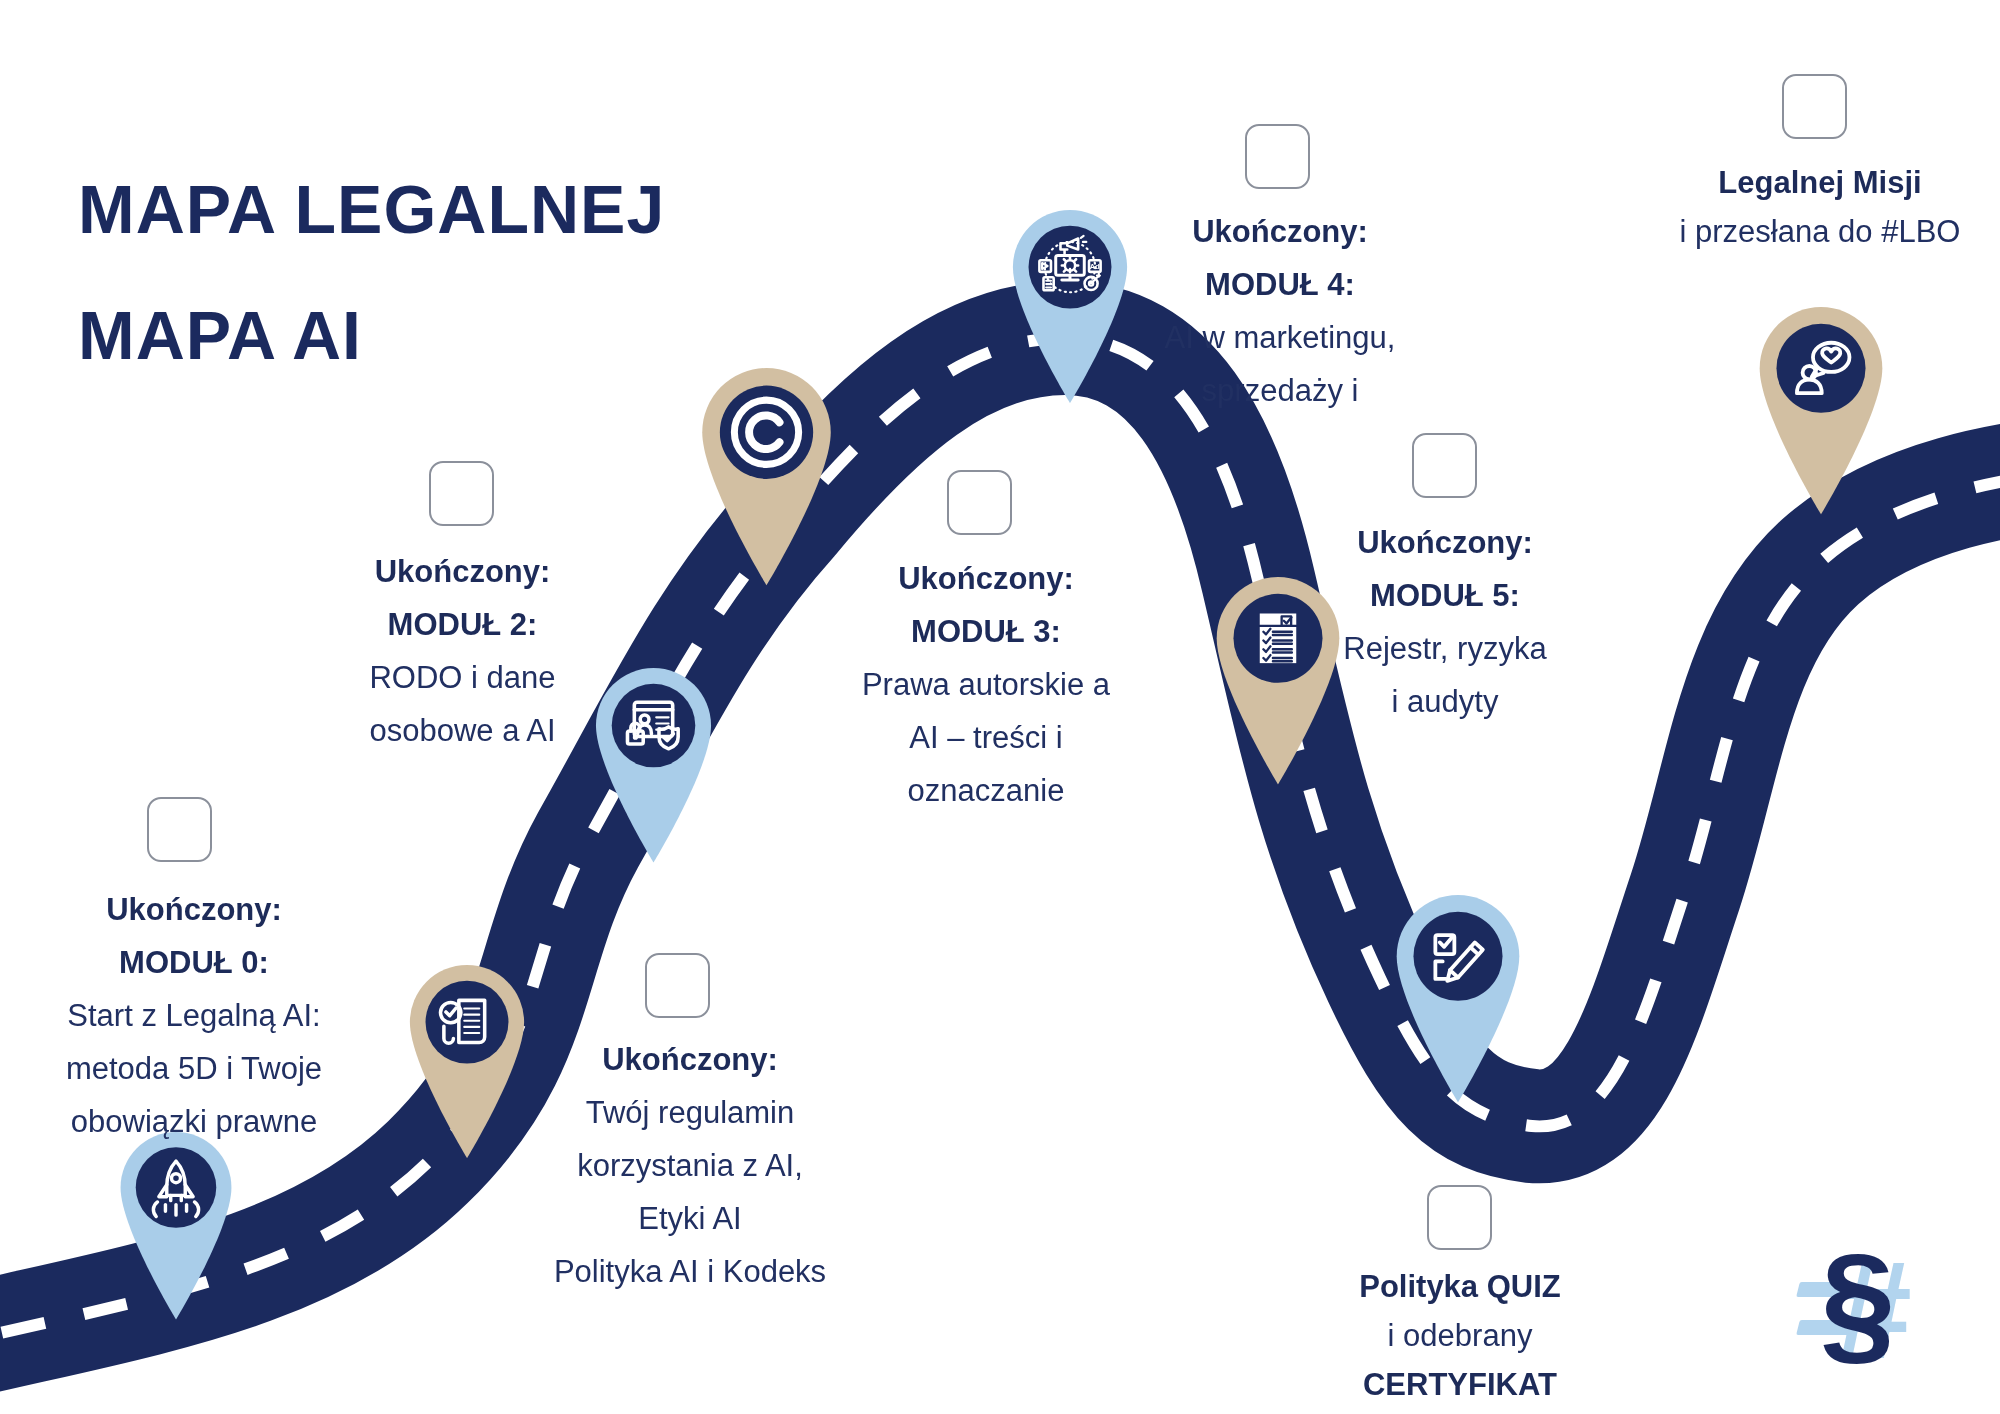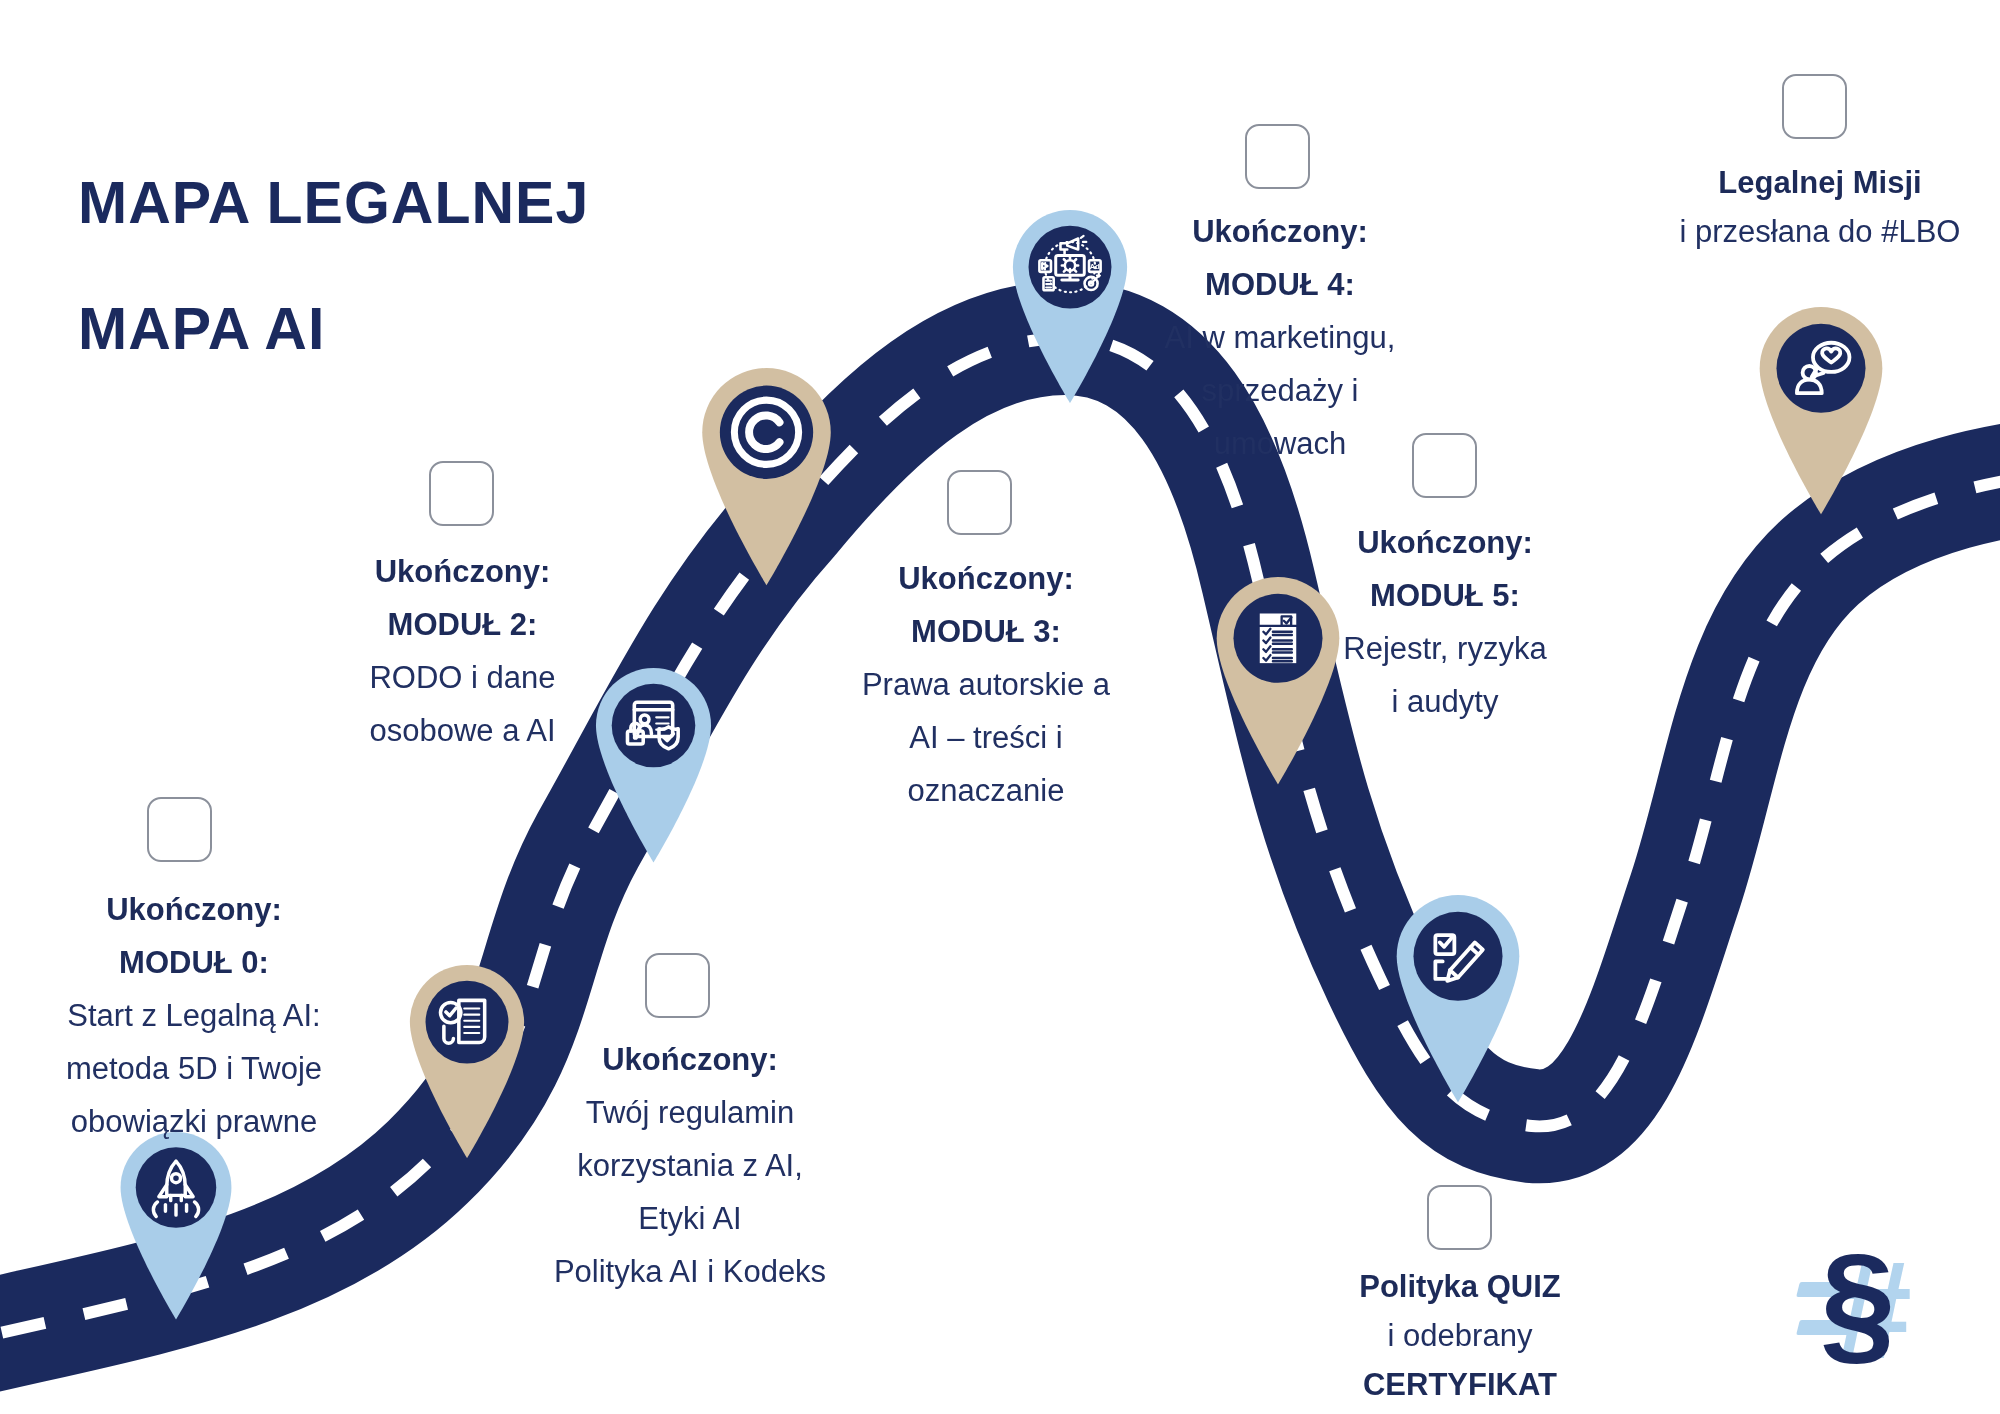--- a/index.html
+++ b/index.html
@@ -6,21 +6,21 @@
     --navy:#1b2a5e; --pin_blue:#a9cde9; --pin_tan:#d2bfa2;
     --text:#213062; --checkbox_border:#8b909b; --logo_blue:#b2d4ee; --white:#ffffff;
   }
   html,body{margin:0;padding:0;background:#fff;}
   .canvas{position:relative;width:2000px;height:1414px;background:#fff;overflow:hidden;
           font-family:"Liberation Sans", sans-serif;}
   .road-svg{position:absolute;left:0;top:0;width:2000px;height:1414px;z-index:1;}
   .road-band{fill:none;stroke:var(--navy);stroke-width:114;stroke-linecap:butt;}
   .road-dash{fill:none;stroke:var(--white);stroke-width:12;stroke-dasharray:44 40;stroke-linecap:butt;}
   .title{position:absolute;left:78px;top:100px;z-index:3;color:var(--navy);
-         font-size:59px;font-weight:bold;line-height:126px;letter-spacing:1px;white-space:nowrap;}
+         font-size:68px;font-weight:bold;line-height:126px;letter-spacing:1px;white-space:nowrap;}
   .title span{display:block;}
   .checkbox{position:absolute;width:65px;height:65px;border:2px solid var(--checkbox_border);
             border-radius:14px;background:#fff;z-index:3;box-sizing:border-box;}
   .label{position:absolute;z-index:3;text-align:center;color:var(--text);font-size:31px;line-height:53px;}
   .label .l{display:block;}
   .label .bold{font-weight:bold;color:#1d2b59;}
   .label-sm{line-height:49px;}
   .pin{position:absolute;z-index:2;}
   .pin svg{display:block;width:100%;height:auto;overflow:visible;}
   .pin-blue .pin-body{fill:var(--pin_blue);}
@@ -146,21 +146,20 @@
       </g>
     </svg>
   </div>
 
   <div class="checkbox" style="left:1245px;top:124px"></div>
   <div class="label" style="left:1115px;top:205px;width:330px">
     <span class="l bold">Ukończony:</span>
     <span class="l bold">MODUŁ 4:</span>
     <span class="l">AI w marketingu,</span>
     <span class="l">sprzedaży i</span>
-    <span class="l">umowach</span>
   </div>
   <div class="pin pin-blue" style="left:1002px;top:210px;width:136px">
     <svg viewBox="0 0 100 143">
       <path class="pin-body" d="M50,142 C50,142 8,73 8,42 A42,42 0 1,1 92,42 C92,73 50,142 50,142 Z"></path>
       <circle class="pin-inner" cx="50" cy="42" r="30.5"></circle>
       <g class="icon" transform="translate(50,42)">
         <circle class="thin" r="18.5" stroke-dasharray="0.8 3.2"></circle>
         <rect stroke-width="2.2" x="-10.5" y="-8.5" width="21" height="14.5" rx="1.5"></rect>
         <path stroke-width="2.2" d="M0,6 v3.5 M-6,9.5 h12"></path>
         <circle stroke-width="1.9" cx="0" cy="-1.2" r="3.8"></circle>

